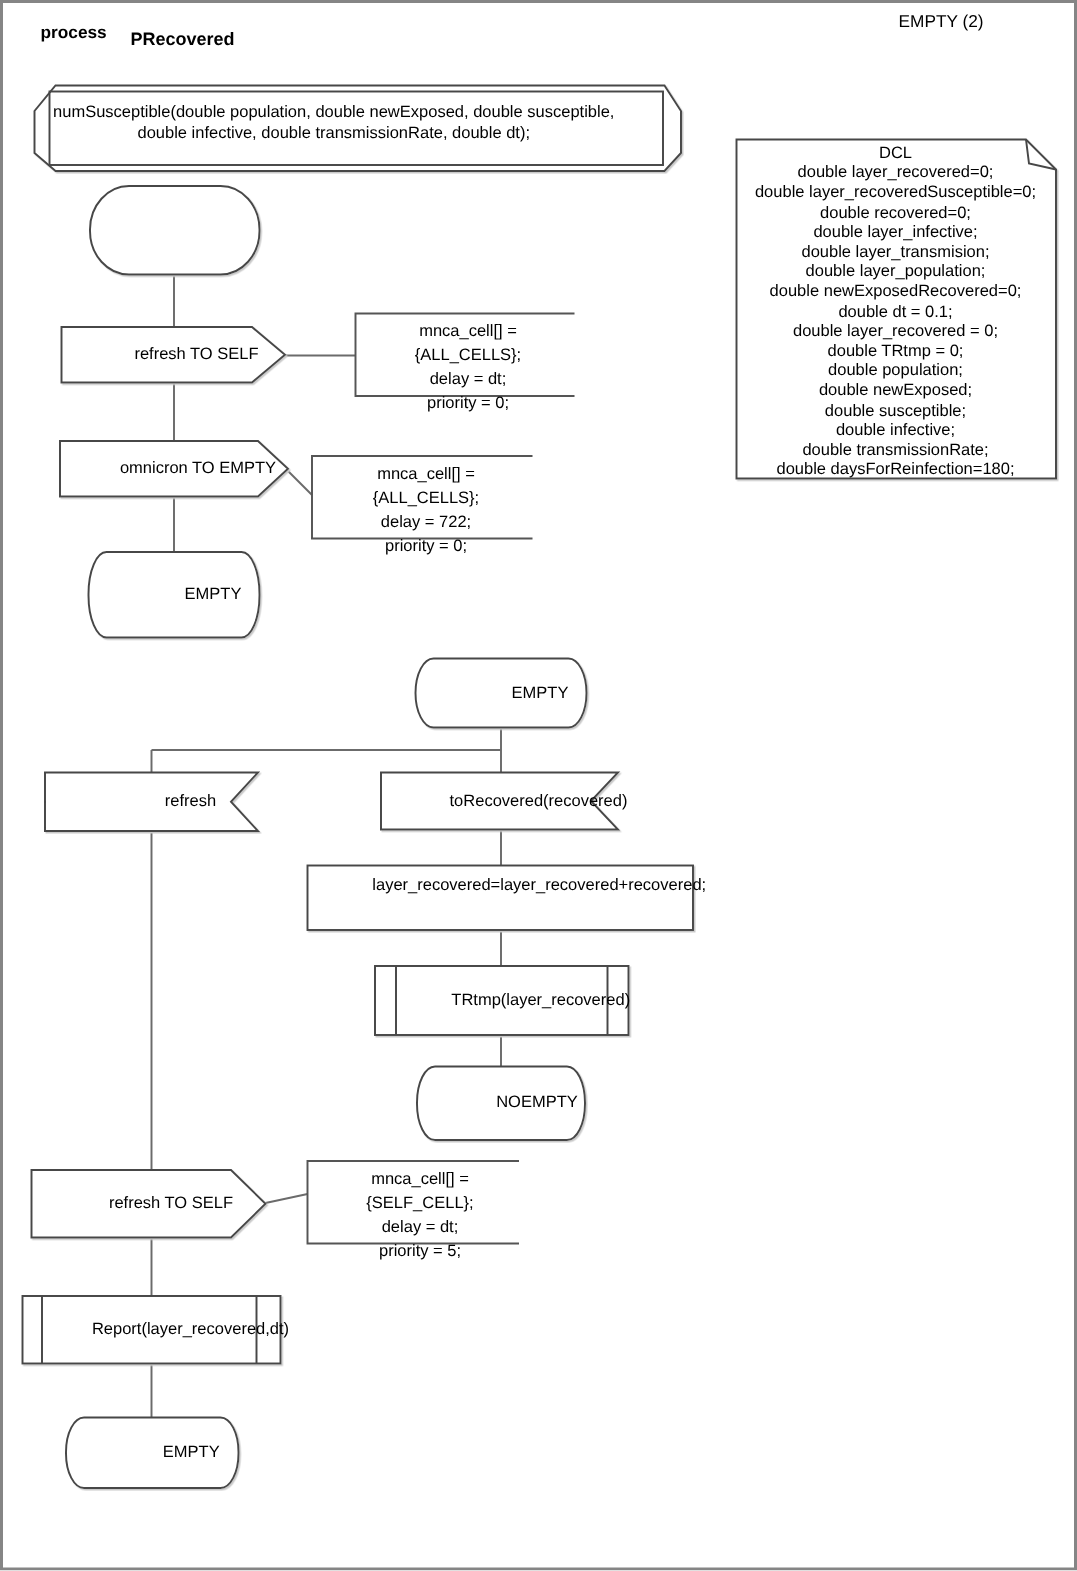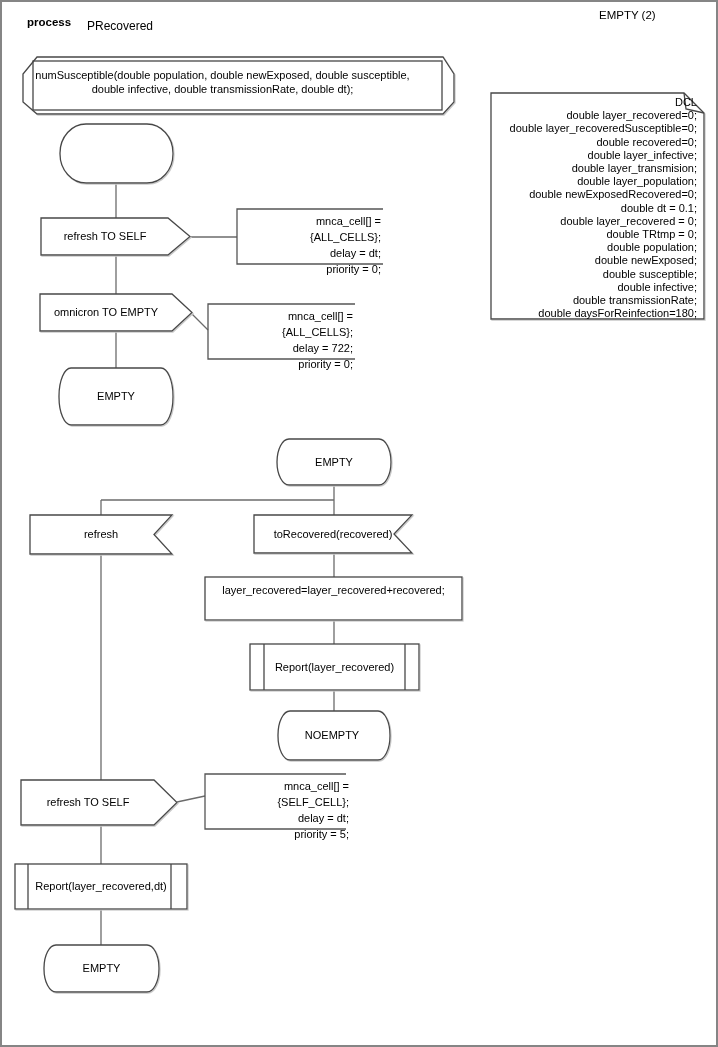--- a/index.html
+++ b/index.html
@@ -11,27 +11,27 @@
     background:#ffffff;
     font-family:"Liberation Sans", sans-serif;
     color:#000;
     overflow:hidden;
   }
   svg.diagram{position:absolute;left:0;top:0;}
   .lbl{
     position:absolute;
     display:flex;align-items:center;justify-content:center;
     font-size:11px;line-height:13px;color:#000;
-    text-align:center;pointer-events:none;
+    text-align:center;pointer-events:none;padding-left:26px;
   }
   .multiline{
     position:absolute;
     white-space:pre-line;
     font-size:11px;color:#000;
-    text-align:right;pointer-events:none;
+    text-align:center;pointer-events:none;
   }
   .procdecl-text{
     position:absolute;
     white-space:pre-line;
     font-size:11px;line-height:13.5px;
     text-align:center;pointer-events:none;
   }
   .hdr{position:absolute;font-size:11.5px;pointer-events:none;}
   .hdr.bold{font-weight:bold;}
   .comment-text{line-height:16px;}
@@ -115,21 +115,21 @@
     </g>
 
     <g stroke="#555555" stroke-width="1.3" fill="none">
       <path d="M 381,207 H 235 V 262 H 381"></path>
       <path d="M 353,302 H 206 V 357 H 353"></path>
       <path d="M 344,772 H 203 V 827 H 344"></path>
     </g>
   </svg>
 
   <div class="hdr bold" style="left:25px;top:14px;text-align:right;">process</div>
-  <div class="hdr" style="left:85px;top:17px;font-size:12px;">PRecovered</div>
+  <div class="hdr" style="left:85px;top:17px;font-size:12px;font-weight:bold;">PRecovered</div>
   <div class="hdr" style="left:597px;top:7px;width:100px;text-align:left;">EMPTY (2)</div>
 
   <div class="procdecl-text" style="left:31px;top:67px;width:379px;">numSusceptible(double population, double newExposed, double susceptible,
 double infective, double transmissionRate, double dt);</div>
 
   <div class="multiline dcl-text" style="left:495px;top:94px;width:200px;">DCL
 double layer_recovered=0;
 double layer_recoveredSusceptible=0;
 double recovered=0;
 double layer_infective;
@@ -153,21 +153,21 @@
   <div class="lbl" style="left:38px;top:292px;width:132px;height:37px;">omnicron TO EMPTY</div>
   <div class="multiline comment-text" style="left:213px;top:306px;width:138px;">mnca_cell[] = {ALL_CELLS};
 delay = 722;
 priority = 0;</div>
   <div class="lbl" style="left:57px;top:366px;width:114px;height:57px;">EMPTY</div>
 
   <div class="lbl" style="left:275px;top:437px;width:114px;height:46px;">EMPTY</div>
   <div class="lbl" style="left:28px;top:513px;width:142px;height:39px;text-align:center;">refresh</div>
   <div class="lbl" style="left:252px;top:513px;width:158px;height:38px;">toRecovered(recovered)</div>
   <div class="lbl" style="left:203px;top:575px;width:257px;height:26px;">layer_recovered=layer_recovered+recovered;</div>
-  <div class="lbl" style="left:248px;top:642px;width:169px;height:46px;">Report(layer_recovered)</div>
+  <div class="lbl" style="left:248px;top:642px;width:169px;height:46px;">TRtmp(layer_recovered)</div>
   <div class="lbl" style="left:276px;top:709px;width:108px;height:49px;">NOEMPTY</div>
   <div class="lbl" style="left:19px;top:778px;width:134px;height:45px;">refresh TO SELF</div>
   <div class="multiline comment-text" style="left:209px;top:776px;width:138px;">mnca_cell[] = {SELF_CELL};
 delay = dt;
 priority = 5;</div>
   <div class="lbl" style="left:13px;top:862px;width:172px;height:45px;">Report(layer_recovered,dt)</div>
   <div class="lbl" style="left:42px;top:943px;width:115px;height:47px;">EMPTY</div>
 
 </div>
 

